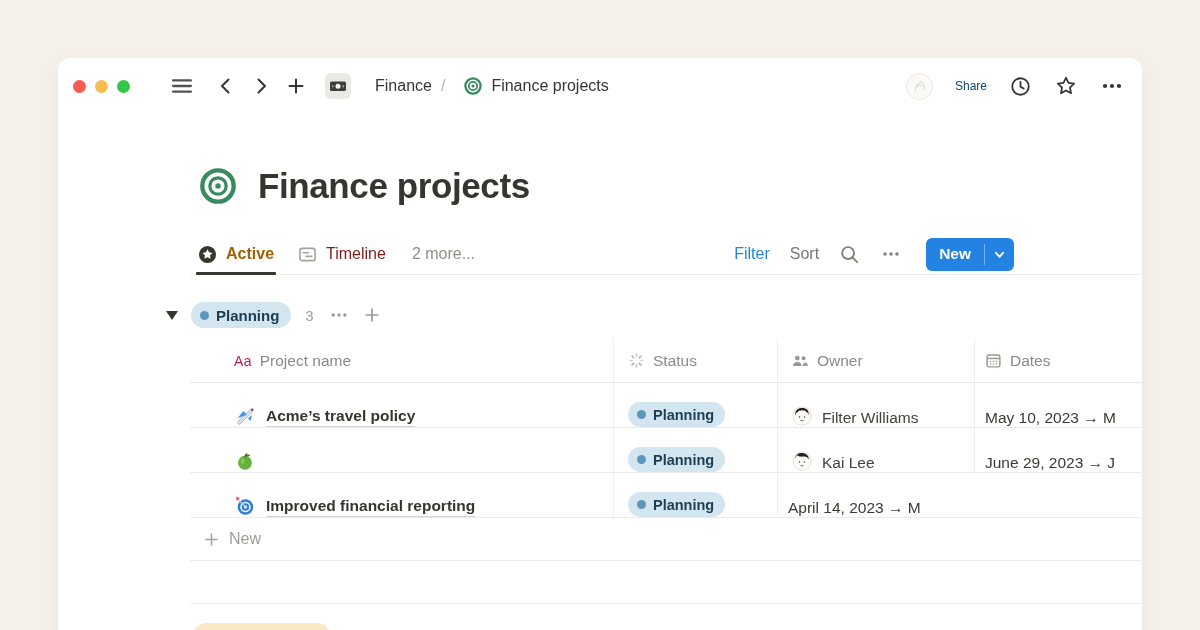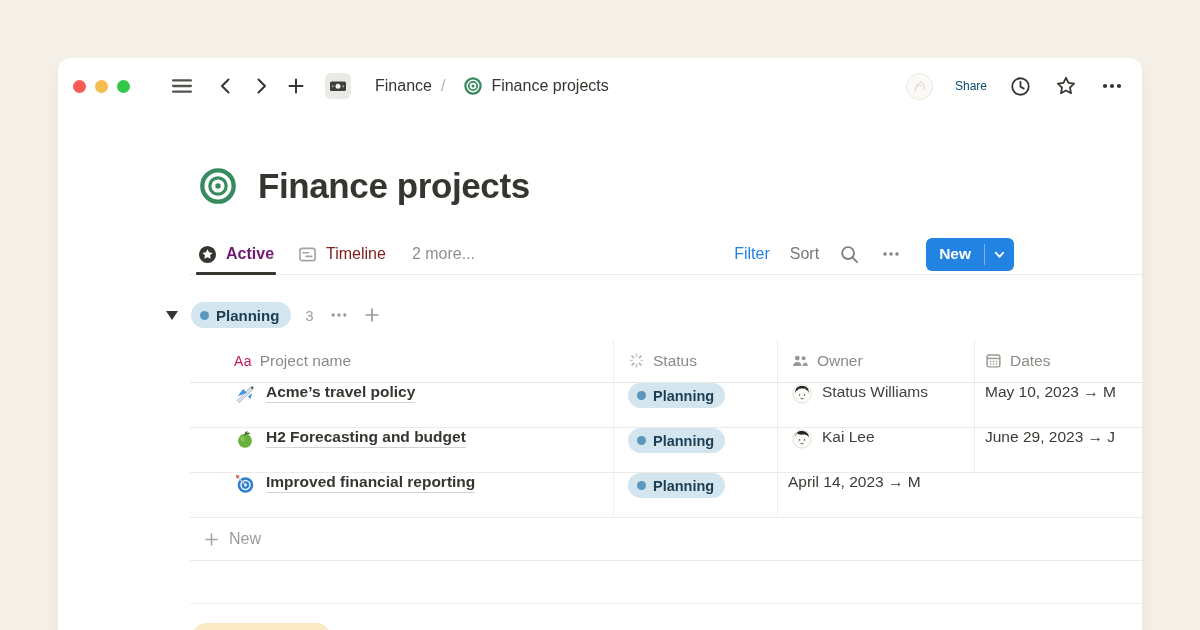--- a/index.html
+++ b/index.html
@@ -27,21 +27,21 @@
   .crumb-page { display:flex; align-items:center; gap:8px; font-size:16px; }
   .tb-right { margin-left:auto; display:flex; align-items:center; gap:22px; }
   .share { font-size:12px; color:#0c4a6e; }
   
   .content { padding-left:132px; }
   .title-row { display:flex; align-items:center; gap:21px; margin-top:50px; padding-left:9px; height:44px; }
   .page-title { font-size:35px; font-weight:700; letter-spacing:-.4px; color:#37352F; }
   
   .viewbar { display:flex; align-items:center; margin-top:26px; height:41px; border-bottom:1px solid #ECEBE8; padding-left:8px; padding-right:128px; position:relative; }
   .tab { display:flex; align-items:center; gap:9px; height:100%; margin-right:24px; position:relative; font-size:16px; }
-  .tab.active { font-weight:700; color:#701a75; }
+  .tab.active { font-weight:700; color:#a16207; }
   .tab.active::after { content:""; position:absolute; left:-2px; right:-2px; bottom:-1px; height:3px; background:#37352F; border-radius:1px; }
   .tab.inactive { color:#7f1d1d; }
   .more-views { font-size:16px; color:#8F8E8A; margin-left:2px; }
   .vb-right { margin-left:auto; display:flex; align-items:center; gap:20px; }
   .filter { font-size:16px; color:#2383E2; }
   .sort { font-size:16px; color:#787774; }
   .new-btn { display:flex; align-items:stretch; background:#2383E2; border-radius:6px; height:33px; overflow:hidden; margin-left:4px; }
   .new-btn .label { display:flex; align-items:center; color:#fff; font-size:15.5px; font-weight:700; padding:0 13px 0 13px; }
   .new-btn .divider { width:1px; background:rgba(255,255,255,.38); margin:6px 0; }
   .new-btn .chev { display:flex; align-items:center; padding:0 8px; }
@@ -57,21 +57,21 @@
   .table { margin-top:9px; width:952px; }
   .thead { display:flex; height:44px; border-bottom:1px solid #E8E7E4; }
   .th { display:flex; align-items:center; gap:8px; font-size:15.5px; color:#8B8A85; border-right:1px solid #F0EFEC; }
   .th:last-child { border-right:none; }
   .aa { font-size:14px; color:#be185d; letter-spacing:.3px; }
   .col-name   { width:424px; padding-left:44px; }
   .col-status { width:164px; padding-left:14px; }
   .col-owner  { width:197px; padding-left:13px; }
   .col-dates  { flex:1; padding-left:10px; overflow:hidden; white-space:nowrap; }
   .tr { display:flex; height:45px; border-bottom:1px solid #ECEBE8; }
-  .td { display:flex; align-items:flex-start; border-right:1px solid #F0EFEC; }
+  .td { display:flex; align-items:flex-end; border-right:1px solid #F0EFEC; }
   .td:last-child { border-right:none; }
   .name-cell { gap:10px; }
   .row-name { font-size:15.5px; font-weight:700; color:#37352F; border-bottom:1.5px solid rgba(55,53,47,.22); padding-bottom:1px; white-space:nowrap; }
   .status-pill { display:flex; align-items:center; gap:7px; background:#D3E5EF; border-radius:13px; height:25px; padding:0 11px 0 9px; }
   .status-pill .dot { width:9px; height:9px; border-radius:50%; background:#5B97BD; }
   .status-pill .s-label { font-size:14.5px; font-weight:600; color:#1C3D52; }
   .owner-cell { gap:9px; font-size:15.5px; color:#44423C; }
   .dates-cell { font-size:15.5px; color:#3C3A35; }
   .new-row { display:flex; align-items:center; gap:9px; height:43px; border-bottom:1px solid #ECEBE8; padding-left:13px; }
   .new-row .nr-label { font-size:16px; color:#9C9B97; }
@@ -328,36 +328,35 @@
           </span>
         </div>
         <div class="td col-owner owner-cell">
           <svg width="22" height="22" viewBox="0 0 24 24">
               <circle cx="12" cy="12" r="10" fill="#FDFBF8" stroke="#D8D4CC" stroke-width=".8"></circle>
               <path d="M4.8 11.5C4 5.5 8 3.2 12 3.4c4.5-.2 8 2.4 7.2 7.8-.6-3-1.8-3.8-3-3.4.4-1.4-1.2-2.2-2.4-1.4-.8-1.2-3.2-1-3.6.2-1.4-.8-2.8 0-2.4 1.4-1.6-.4-2.6 1-3 3.5z" fill="#26231F"></path>
               <circle cx="9.3" cy="13" r=".75" fill="#26231F"></circle>
               <circle cx="14.7" cy="13" r=".75" fill="#26231F"></circle>
               <path d="M10.8 17q1.2.9 2.4 0" fill="none" stroke="#26231F" stroke-width=".8" stroke-linecap="round"></path>
             </svg>
-          <span>Status Williams</span>
+          <span>Filter Williams</span>
         </div>
         <div class="td col-dates dates-cell">
           <span style="white-space:nowrap;">May 10, 2023 → M</span>
         </div>
       </div>
 
       <div class="tr">
         <div class="td col-name name-cell">
           <svg width="22" height="22" viewBox="0 0 24 24">
               <circle cx="12" cy="14" r="7.6" fill="#66B13C"></circle>
               <ellipse cx="9.4" cy="12.2" rx="2" ry="3" transform="rotate(-22 9.4 12.2)" fill="#8BCC5F" opacity=".85"></ellipse>
               <path d="M12.2 7.2q0-2.2 1.9-3" fill="none" stroke="#5C4326" stroke-width="1.3" stroke-linecap="round"></path>
               <path d="M13 5.6q3-1.7 4.7.1-1.6 2.1-4.7 1z" fill="#3E7D2B"></path>
             </svg>
-          <span class="row-name">H2 Forecasting and budget</span>
         </div>
         <div class="td col-status">
           <span class="status-pill">
             <span class="dot"></span>
             <span class="s-label">Planning</span>
           </span>
         </div>
         <div class="td col-owner owner-cell">
           <svg width="22" height="22" viewBox="0 0 24 24">
               <circle cx="12" cy="12" r="10" fill="#FDFBF8" stroke="#D8D4CC" stroke-width=".8"></circle>

